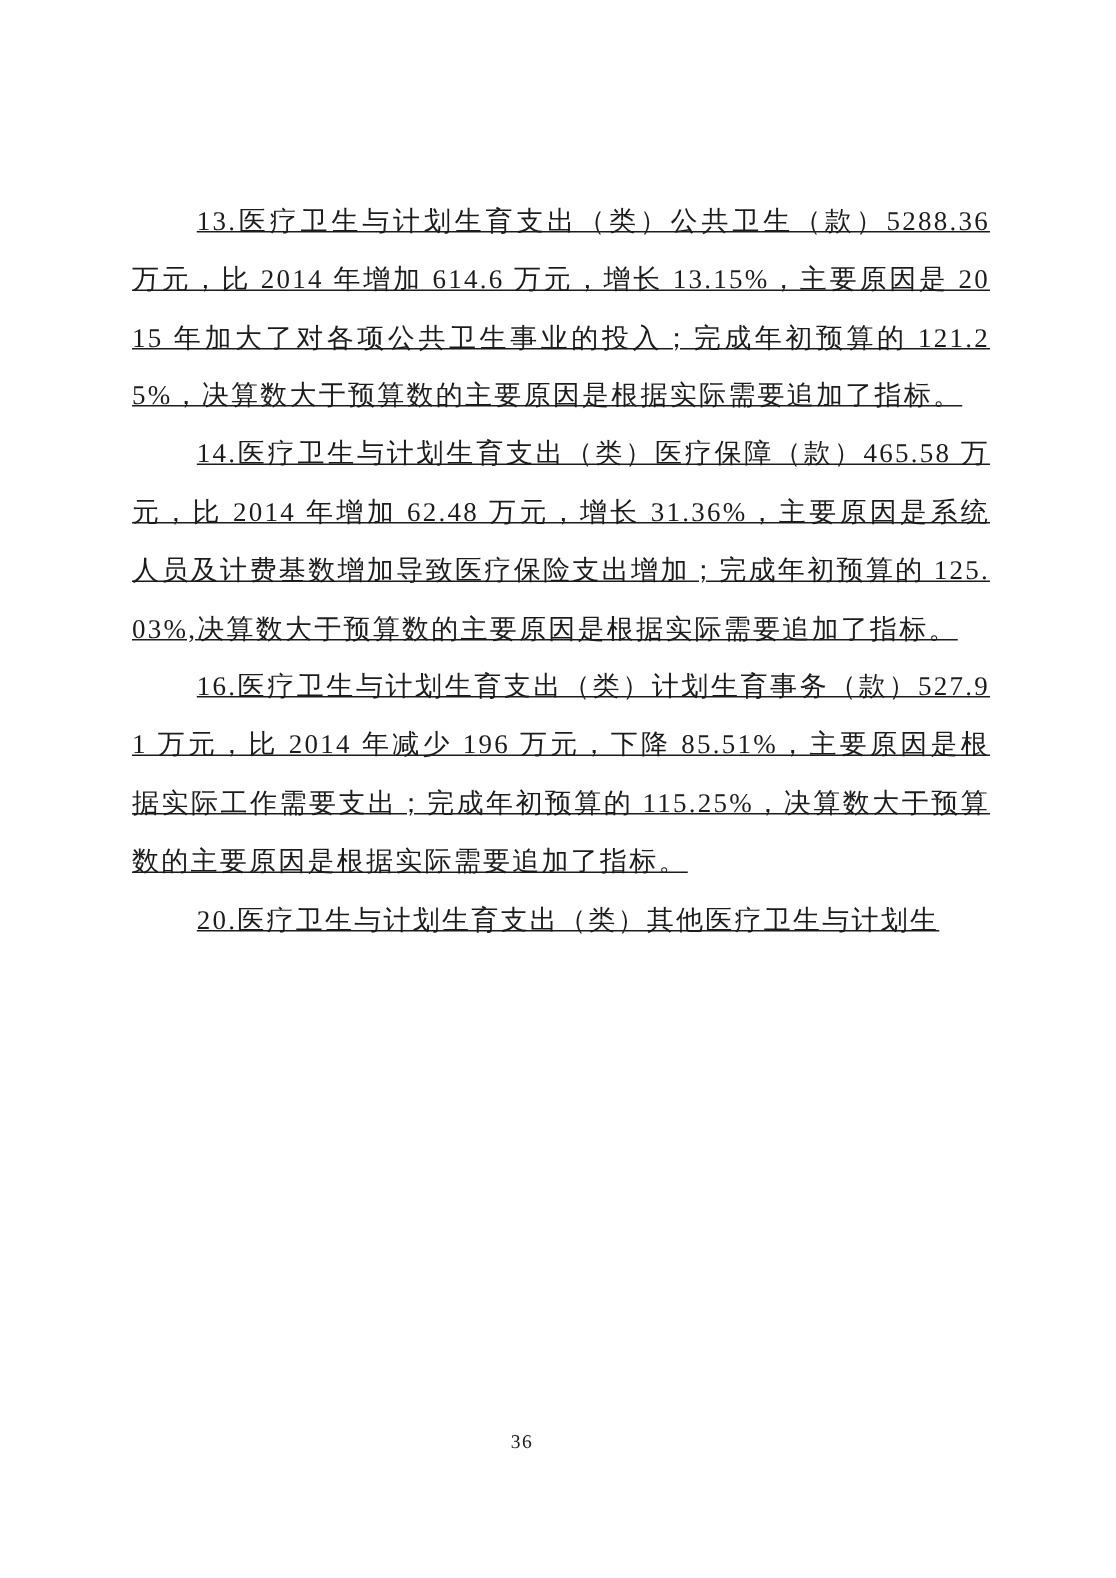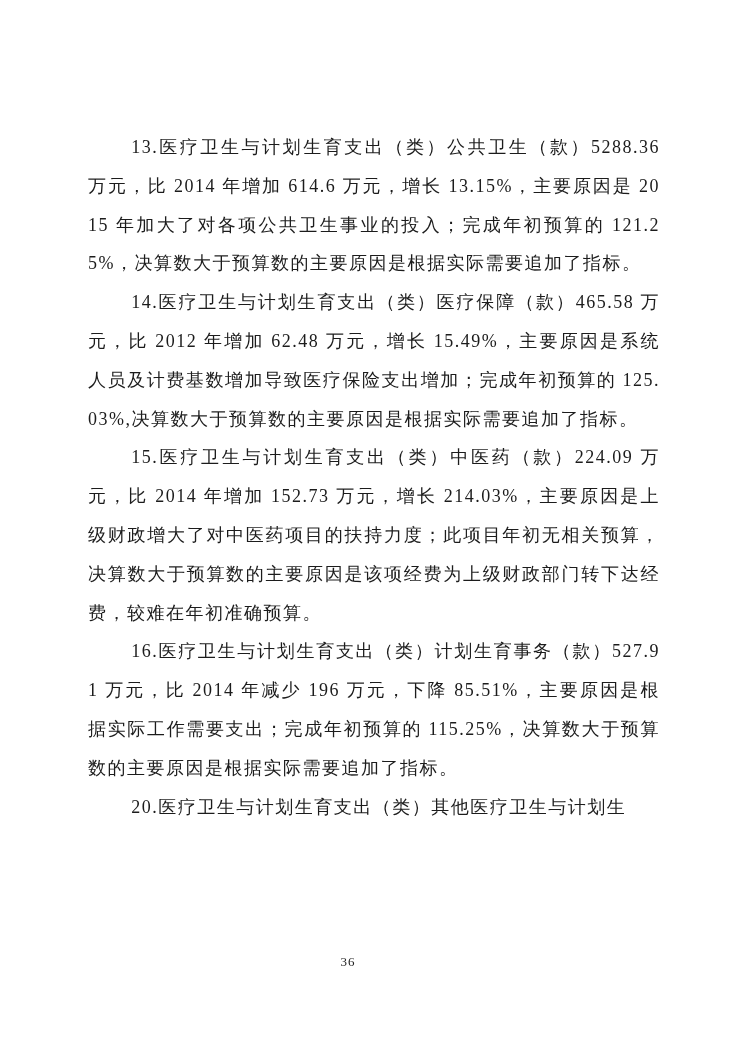--- a/index.html
+++ b/index.html
@@ -34,41 +34,41 @@
     line-height: 38.8px;
     text-align: justify;
     text-justify: inter-character;
     letter-spacing: 1.5px;
   }
   .para {
     margin: 0;
     padding: 0;
     text-indent: 2.4em;
     word-break: break-all;
+    text-decoration: underline;
   }
   .footer {
     position: absolute;
     top: 952px;
     left: 0;
     width: 696px;
     text-align: center;
   }
   .pageno {
     color: var(--text-color);
     font-size: 13px;
     letter-spacing: 1px;
   }
 </style>
 </head>
 <body>
 
 <div class="page">
   <div class="content">
     <p class="para">13.医疗卫生与计划生育支出（类）公共卫生（款）5288.36 万元，比 2014 年增加 614.6 万元，增长 13.15%，主要原因是 2015 年加大了对各项公共卫生事业的投入；完成年初预算的 121.25%，决算数大于预算数的主要原因是根据实际需要追加了指标。</p>
-    <p class="para">14.医疗卫生与计划生育支出（类）医疗保障（款）465.58 万元，比 2012 年增加 62.48 万元，增长 15.49%，主要原因是系统人员及计费基数增加导致医疗保险支出增加；完成年初预算的 125.03%,决算数大于预算数的主要原因是根据实际需要追加了指标。</p>
-    <p class="para">15.医疗卫生与计划生育支出（类）中医药（款）224.09 万元，比 2014 年增加 152.73 万元，增长 214.03%，主要原因是上级财政增大了对中医药项目的扶持力度；此项目年初无相关预算，决算数大于预算数的主要原因是该项经费为上级财政部门转下达经费，较难在年初准确预算。</p>
+    <p class="para">14.医疗卫生与计划生育支出（类）医疗保障（款）465.58 万元，比 2014 年增加 62.48 万元，增长 31.36%，主要原因是系统人员及计费基数增加导致医疗保险支出增加；完成年初预算的 125.03%,决算数大于预算数的主要原因是根据实际需要追加了指标。</p>
     <p class="para">16.医疗卫生与计划生育支出（类）计划生育事务（款）527.91 万元，比 2014 年减少 196 万元，下降 85.51%，主要原因是根据实际工作需要支出；完成年初预算的 115.25%，决算数大于预算数的主要原因是根据实际需要追加了指标。</p>
     <p class="para">20.医疗卫生与计划生育支出（类）其他医疗卫生与计划生</p>
   </div>
   <div class="footer">
     <span class="pageno">36</span>
   </div>
 </div>
 
 </body></html>

